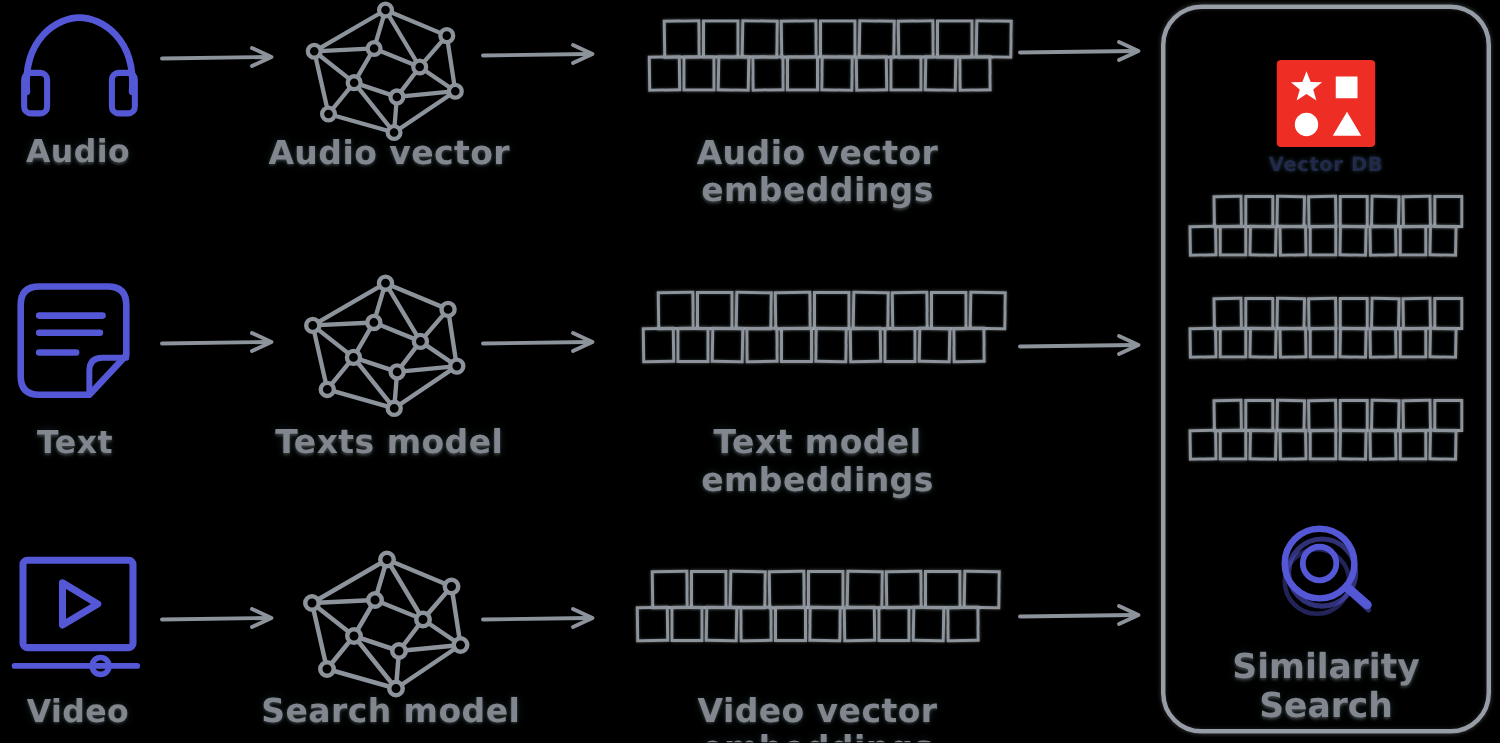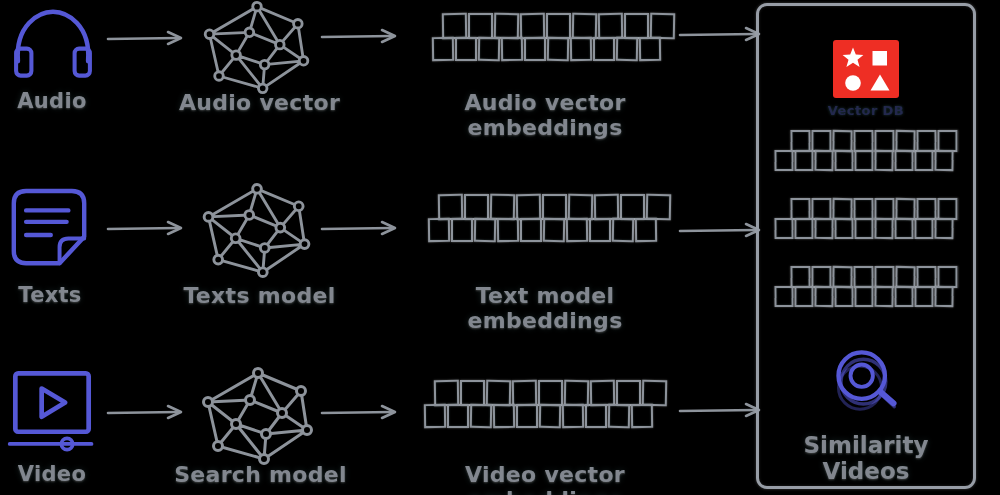--- a/index.html
+++ b/index.html
@@ -28,22 +28,22 @@
   .cell{
     box-sizing:border-box;border:2.5px solid var(--diagram_gray,#8d939b);background:transparent;
     box-shadow:0 0 2px rgba(255,255,255,.35), inset 0 0 2px rgba(200,250,255,.25);
   }
   .erow.top .cell{width:25px;height:26px;}
   .erow.bot .cell{width:22px;height:24px;}
   .cell:nth-child(3n){transform:rotate(.9deg);}
   .cell:nth-child(3n+1){transform:rotate(-.7deg);}
   
   .panel{
-    position:absolute;left:756px;top:3px;width:220px;height:486px;box-sizing:border-box;
-    border:3px solid var(--panel_border,#979da6);border-radius:11px;
+    position:absolute;left:774px;top:3px;width:220px;height:486px;box-sizing:border-box;
+    border:3px solid var(--panel_border,#979da6);border-radius:27px;
     box-shadow:0 0 3px rgba(255,255,255,.25), inset 0 0 3px rgba(255,255,255,.15);
   }
   .dblogo{position:absolute;left:50%;transform:translateX(-50%);top:33px;width:66px;height:60px;}
   .dblogo svg{display:block;width:100%;height:100%;}
   .db-caption{
     position:absolute;top:97px;left:0;width:100%;text-align:center;
     font-size:13px;font-weight:bold;color:var(--caption_navy,#23284d);letter-spacing:.4px;
     text-shadow:0 0 3px rgba(120,220,235,.25);
   }
   .pstrip{position:absolute;left:50%;transform:translateX(-50%);display:flex;flex-direction:column;}
@@ -139,21 +139,21 @@
     <path class="stroke-gray" stroke-width="2.6" d="M68 2 L81 8 L68 14"></path>
   </svg>
 
   <div class="icon" style="left:5px;top:184px;width:88px;height:88px;">
     <svg viewBox="0 0 100 100">
       <path class="stroke-blue" stroke-width="5" d="M26 8 H76 Q90 8 90 22 V60 L62 90 H24 Q10 90 10 76 V22 Q10 8 24 8 Z"></path>
       <path class="stroke-blue" stroke-width="4.5" d="M62 90 V72 Q62 62 72 62 H90"></path>
       <path class="stroke-blue" stroke-width="5" d="M24 30 H72 M24 43 H70 M24 58 H52"></path>
     </svg>
   </div>
-  <div class="lbl lbl-sm" style="left:2px;top:283px;width:96px;">Texts</div>
+  <div class="lbl lbl-sm" style="left:2px;top:283px;width:96px;">Text</div>
 
   <svg class="arrow" style="left:106px;top:220px;" width="82" height="16" viewBox="0 0 82 16">
     <path class="stroke-gray" stroke-width="2.6" d="M2 9 L72 8"></path>
     <path class="stroke-gray" stroke-width="2.6" d="M62 2 L75 8 L62 14"></path>
   </svg>
 
   <div class="icon" style="left:198px;top:182px;width:118px;height:97px;">
     <svg viewBox="0 0 120 100">
       <path class="stroke-gray" stroke-width="3" d="M60 7 L103 25 M103 25 L109 64 M109 64 L66 93 M66 93 L20 80 M20 80 L10 36 M10 36 L60 7 M60 7 L52 34 M52 34 L10 36 M52 34 L84 47 M60 7 L84 47 M103 25 L84 47 M84 47 L109 64 M52 34 L38 58 M10 36 L38 58 M38 58 L20 80 M38 58 L68 68 M68 68 L66 93 M68 68 L109 64 M84 47 L68 68 M38 58 L66 93"></path>
       <g stroke-width="3">
@@ -366,16 +366,16 @@
     <div class="magnifier">
       <svg viewBox="0 0 100 100">
         <circle class="stroke-blue" stroke-width="5" cx="45" cy="38" r="27"></circle>
         <circle class="stroke-blue" stroke-width="4.5" cx="45" cy="38" r="13"></circle>
         <circle class="stroke-blue" stroke-width="4" cx="47" cy="45" r="26" opacity="0.55"></circle>
         <circle class="stroke-blue" stroke-width="3.5" cx="43" cy="52" r="25" opacity="0.4"></circle>
         <path class="stroke-blue" stroke-width="7" d="M67 57 L82 70"></path>
         <path class="stroke-blue" stroke-width="4" d="M69 61 L83 74" opacity="0.5"></path>
       </svg>
     </div>
-    <div class="search-lbl">Similarity Videos</div>
+    <div class="search-lbl">Similarity Search</div>
 
   </div>
 </div>
 
 </body></html>

